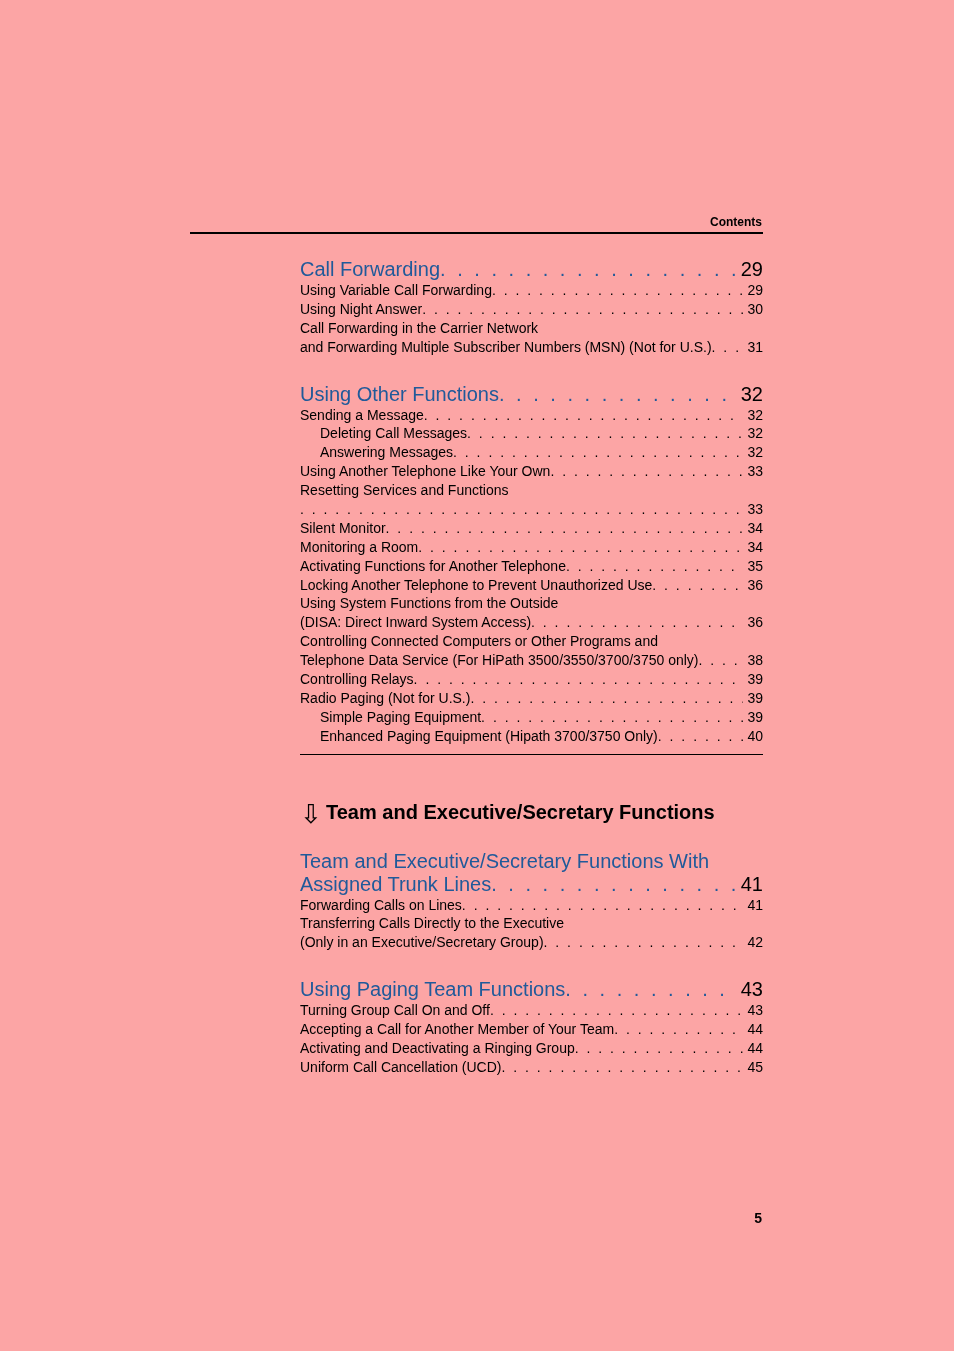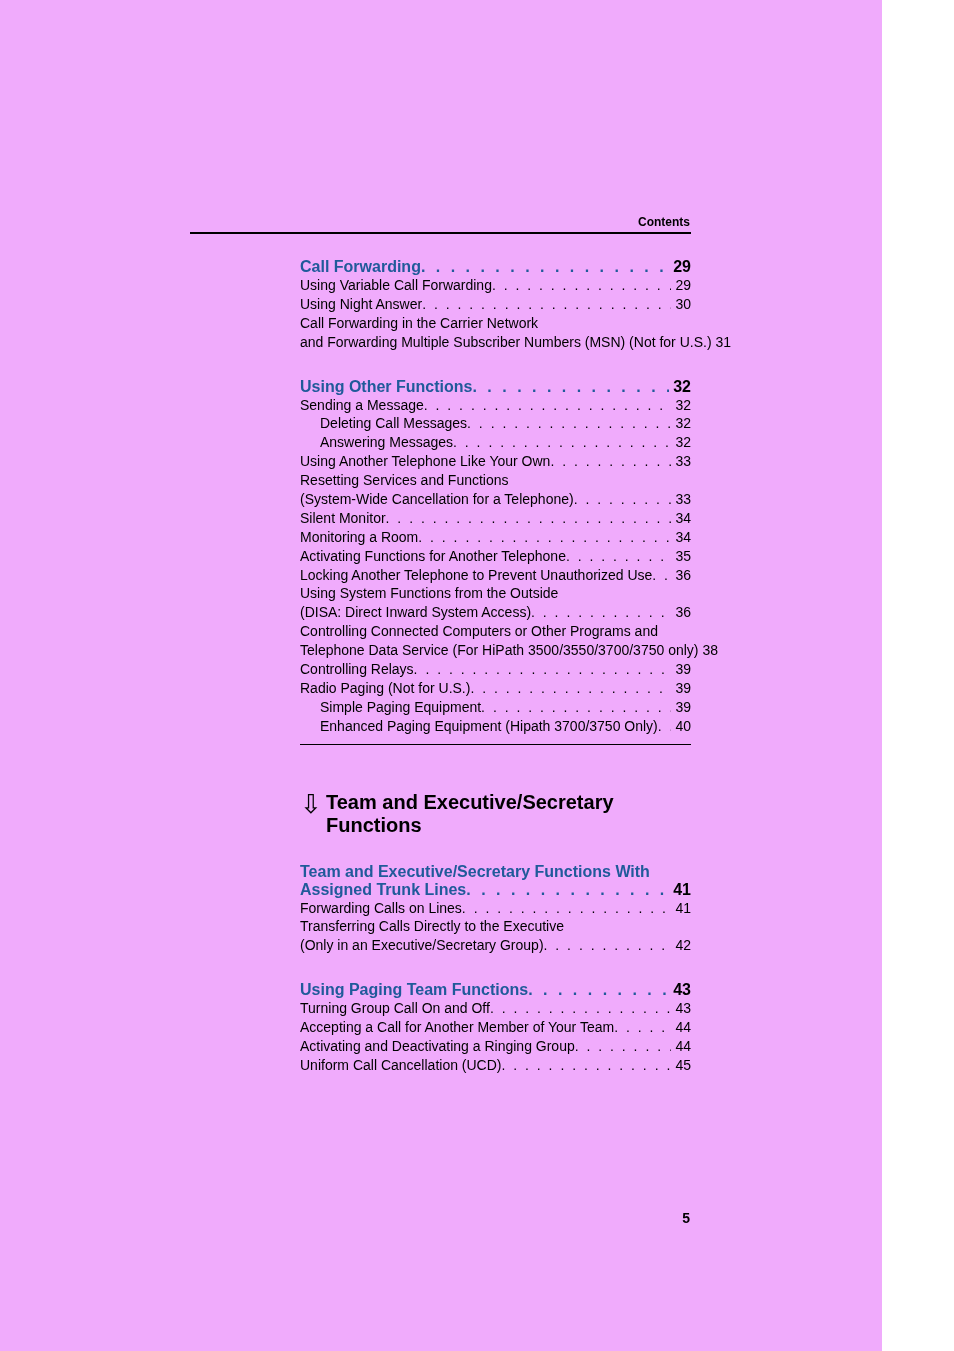--- a/index.html
+++ b/index.html
@@ -1,25 +1,25 @@
 <!DOCTYPE html>
 <html><head>
 <meta charset="utf-8">
 <style>
   html,body{margin:0;padding:0;background:#fff;font-family:Arial,Helvetica,sans-serif}
-  .page{width:882px;height:1351px;position:relative;background:#f0abfc;box-sizing:border-box}
+  .page{width:954px;height:1351px;position:relative;background:#fca5a5;box-sizing:border-box}
   .header-label{position:absolute;top:215px;right:192px;font-size:12px;font-weight:bold;color:#000}
   .rule-top{position:absolute;top:232px;left:190px;right:191px;height:2px;background:#000}
   .content{position:absolute;top:250px;left:300px;right:191px}
   .toc-line{display:flex;align-items:flex-end;font-size:14px;color:#000;line-height:1.35}
   .toc-indent-1{padding-left:20px}
   .toc-title{white-space:nowrap}
   .toc-leader{flex:1 1 auto;overflow:hidden;white-space:nowrap;letter-spacing:2px}
   .toc-page{white-space:nowrap;padding-left:4px}
-  .h-section{font-size:16px;font-weight:bold;color:#205a9a;margin-top:26px;display:flex;align-items:baseline}
+  .h-section{font-size:20px;font-weight:normal;color:#205a9a;margin-top:26px;display:flex;align-items:baseline}
   .h-section:first-child{margin-top:8px}
   .h-section .toc-leader{letter-spacing:3px}
   .h-section .toc-page{color:#000}
   .chapter{font-size:20px;font-weight:bold;color:#000;margin-top:42px;margin-bottom:6px;display:flex;align-items:baseline}
   .chapter-icon{width:26px;flex:0 0 26px;font-size:26px;font-weight:normal;line-height:1;transform:translateY(4px)}
   .multi{display:flex;flex-direction:column}
   .multi .toc-line:last-child .toc-title{white-space:nowrap}
   .sep{height:1px;background:#000;margin-top:8px;margin-bottom:0}
   .page-num{position:absolute;bottom:125px;right:192px;font-size:14px;font-weight:bold;color:#000}
 </style>
@@ -81,21 +81,20 @@
     <div class="toc-line">
       <span class="toc-title">Using Another Telephone Like Your Own</span>
       <span class="toc-leader">. . . . . . . . . . . . . . . . . . . . . . . . . . . . . . . . . . . . . . . . . . . . . . . . . . . . . . . . . . . . . . . . . . . . . . . . . . . . . . . . . . . . . . . . . . . . . . . . . . . . . . . . . . . . . . . . . . . . . . . . . . . . . . . . . . . .</span>
       <span class="toc-page">33</span>
     </div>
     <div class="multi">
       <div class="toc-line">
           <span class="toc-title">Resetting Services and Functions</span>
         </div>
       <div class="toc-line">
-        <span class="toc-title">(System-Wide Cancellation for a Telephone)</span>
         <span class="toc-leader">. . . . . . . . . . . . . . . . . . . . . . . . . . . . . . . . . . . . . . . . . . . . . . . . . . . . . . . . . . . . . . . . . . . . . . . . . . . . . . . . . . . . . . . . . . . . . . . . . . . . . . . . . . . . . . . . . . . . . . . . . . . . . . . . . . . .</span>
         <span class="toc-page">33</span>
       </div>
     </div>
     <div class="toc-line">
       <span class="toc-title">Silent Monitor</span>
       <span class="toc-leader">. . . . . . . . . . . . . . . . . . . . . . . . . . . . . . . . . . . . . . . . . . . . . . . . . . . . . . . . . . . . . . . . . . . . . . . . . . . . . . . . . . . . . . . . . . . . . . . . . . . . . . . . . . . . . . . . . . . . . . . . . . . . . . . . . . . .</span>
       <span class="toc-page">34</span>
     </div>
     <div class="toc-line">

